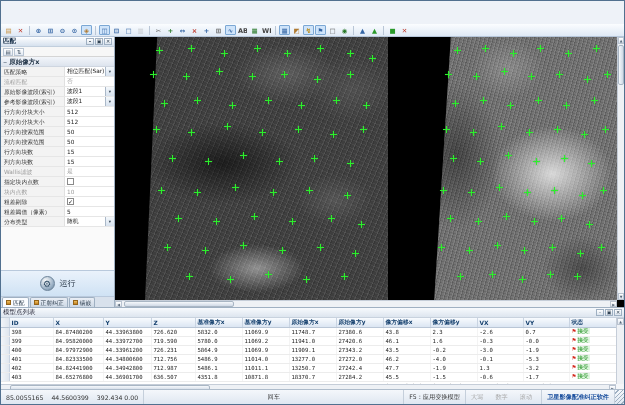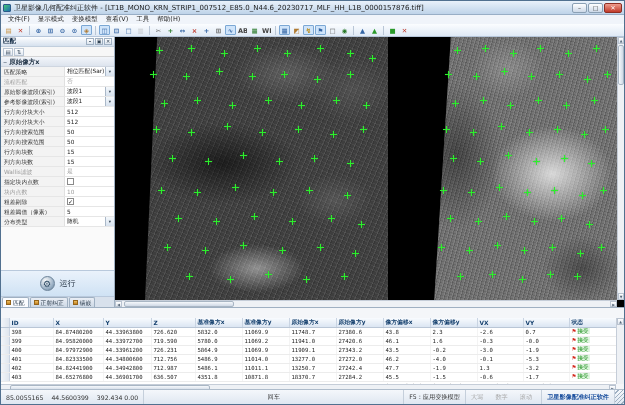--- a/index.html
+++ b/index.html
@@ -126,38 +126,21 @@
   .lock{color:#a8a8a8;margin-right:4px;}
   .appname{color:#1b4f9e;font-weight:bold;}
   .grip{width:9px;height:100%;border:none;background:
         repeating-linear-gradient(135deg,transparent 0 2px,#9fb0c2 2px 3px);flex:none;}
 </style>
 </head>
 <body>
 
 <div class="window">
 
-  <div class="titlebar">
-    <span class="appicon"></span>
-    <span class="title">卫星影像几何配准纠正软件 - [LT1B_MONO_KRN_STRIP1_007512_E85.0_N44.6_20230717_MLF_HH_L1B_0000157876.tiff]</span>
-    <span class="winbtns">
-      <span class="wbtn">–</span>
-      <span class="wbtn">□</span>
-      <span class="wbtn close">✕</span>
-    </span>
-  </div>
-
-  <div class="menubar">
-      <span class="mitem">文件(F)</span>
-      <span class="mitem">显示模式</span>
-      <span class="mitem">变换模型</span>
-      <span class="mitem">查看(V)</span>
-      <span class="mitem">工具</span>
-      <span class="mitem">帮助(H)</span>
-    </div>
+
 
   <div class="toolbar">
       <span class="tbtn" style="color: rgb(200, 149, 72);">▤</span>
       <span class="tbtn" style="color: rgb(192, 57, 43);">✕</span>
       <span class="tsep"></span>
       <span class="tbtn" style="color: rgb(52, 101, 164);">⊕</span>
       <span class="tbtn" style="color: rgb(52, 101, 164);">⊞</span>
       <span class="tbtn" style="color: rgb(52, 101, 164);">⊖</span>
       <span class="tbtn" style="color: rgb(52, 101, 164);">⊙</span>
       <span class="tbtn pressed" style="color: rgb(176, 122, 48);">◈</span>
@@ -467,20 +450,28 @@
       </div>
       <div class="hscroll">
         <span class="hsa left">◀</span>
         <span class="hs-thumb"></span>
         <span class="hsa right">▶</span>
       </div>
     </div>
   </div>
 
   <div class="dock">
+    <div class="dock-head">
+      <span>模型点列表</span>
+      <span class="ph-btns">
+        <span class="phb">–</span>
+        <span class="phb">▣</span>
+        <span class="phb">✕</span>
+      </span>
+    </div>
     <div class="tablewrap">
       <table>
         <colgroup>
             <col style="width: 8px;">
             <col style="width: 44px;">
             <col style="width: 50px;">
             <col style="width: 48px;">
             <col style="width: 44px;">
             <col style="width: 47px;">
             <col style="width: 47px;">

